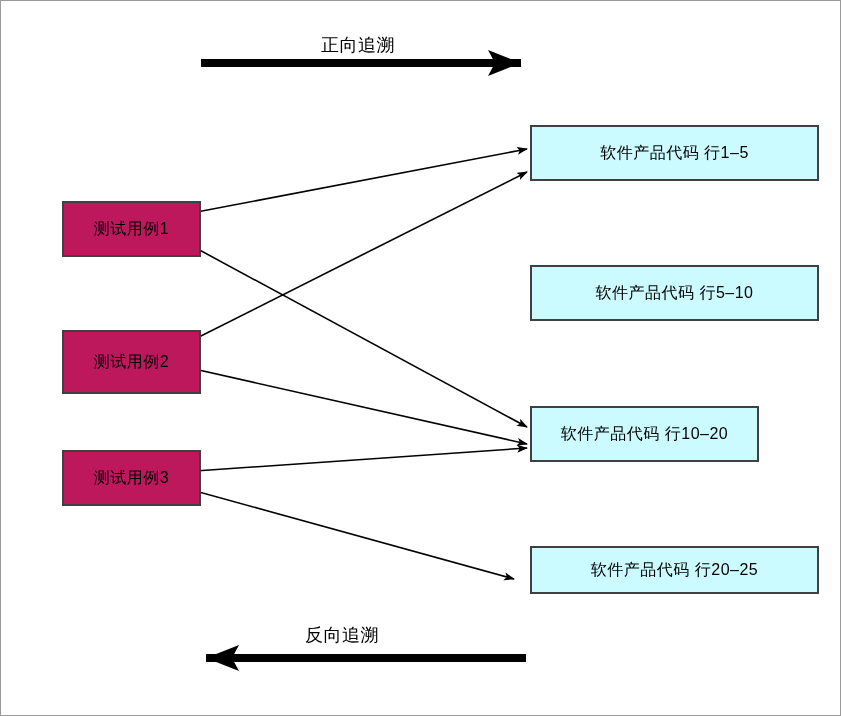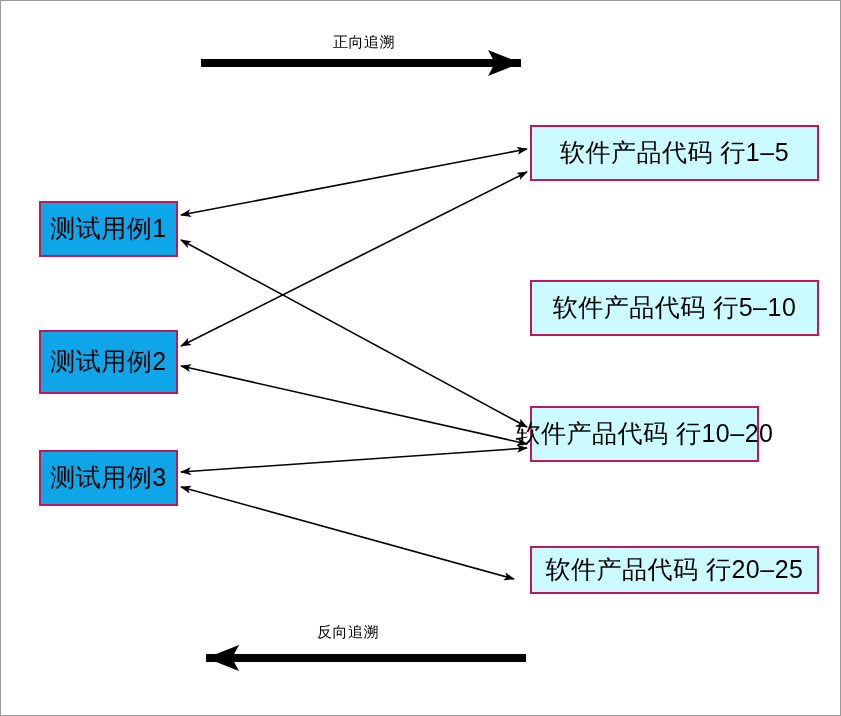--- a/index.html
+++ b/index.html
@@ -22,45 +22,45 @@
     position: absolute;
     left: 0;
     top: 0;
     width: 841px;
     height: 716px;
     pointer-events: none;
   }
   .node {
     position: absolute;
     box-sizing: border-box;
-    border: 2px solid #be185d;
+    border: 2px solid #404040;
     display: flex;
     align-items: center;
     justify-content: center;
     color: #000000;
-    font-size: 25px;
+    font-size: 16px;
     line-height: 1.1;
     letter-spacing: 0.5px;
     white-space: nowrap;
     z-index: 3;
   }
   .node-test {
-    background: #0ea5e9;
+    background: #be185d;
+    margin-left: 23px;
   }
   .node-code {
     background: #ccfbff;
   }
   .band-label {
     position: absolute;
-    font-size: 15px;
+    font-size: 18px;
     color: #000000;
     white-space: nowrap;
     z-index: 3;
     letter-spacing: 0.5px;
-    margin-left: 12px;
   }
 </style>
 </head>
 <body>
 
 <div id="canvas">
 
   <svg id="wires" viewBox="0 0 841 716" xmlns="http://www.w3.org/2000/svg">
     <defs>
       <marker id="ah-end" markerWidth="12" markerHeight="12" refX="10" refY="4" orient="auto" markerUnits="userSpaceOnUse">
@@ -96,21 +96,21 @@
   <div class="node node-test" id="node-tc2" style="left: 38px; top: 329px; width: 139px; height: 64px;">
     <span>测试用例2</span>
   </div>
   <div class="node node-test" id="node-tc3" style="left: 38px; top: 449px; width: 139px; height: 56px; text-align: right;">
     <span>测试用例3</span>
   </div>
 
   <div class="node node-code" id="node-c1" style="left: 529px; top: 124px; width: 289px; height: 56px;">
     <span>软件产品代码 行1–5</span>
   </div>
-  <div class="node node-code" id="node-c2" style="left: 529px; top: 279px; width: 289px; height: 56px;">
+  <div class="node node-code" id="node-c2" style="left: 529px; top: 264px; width: 289px; height: 56px;">
     <span>软件产品代码 行5–10</span>
   </div>
   <div class="node node-code" id="node-c3" style="left: 529px; top: 405px; width: 229px; height: 56px;">
     <span>软件产品代码 行10–20</span>
   </div>
   <div class="node node-code" id="node-c4" style="left: 529px; top: 545px; width: 289px; height: 48px;">
     <span>软件产品代码 行20–25</span>
   </div>
 
 </div>

